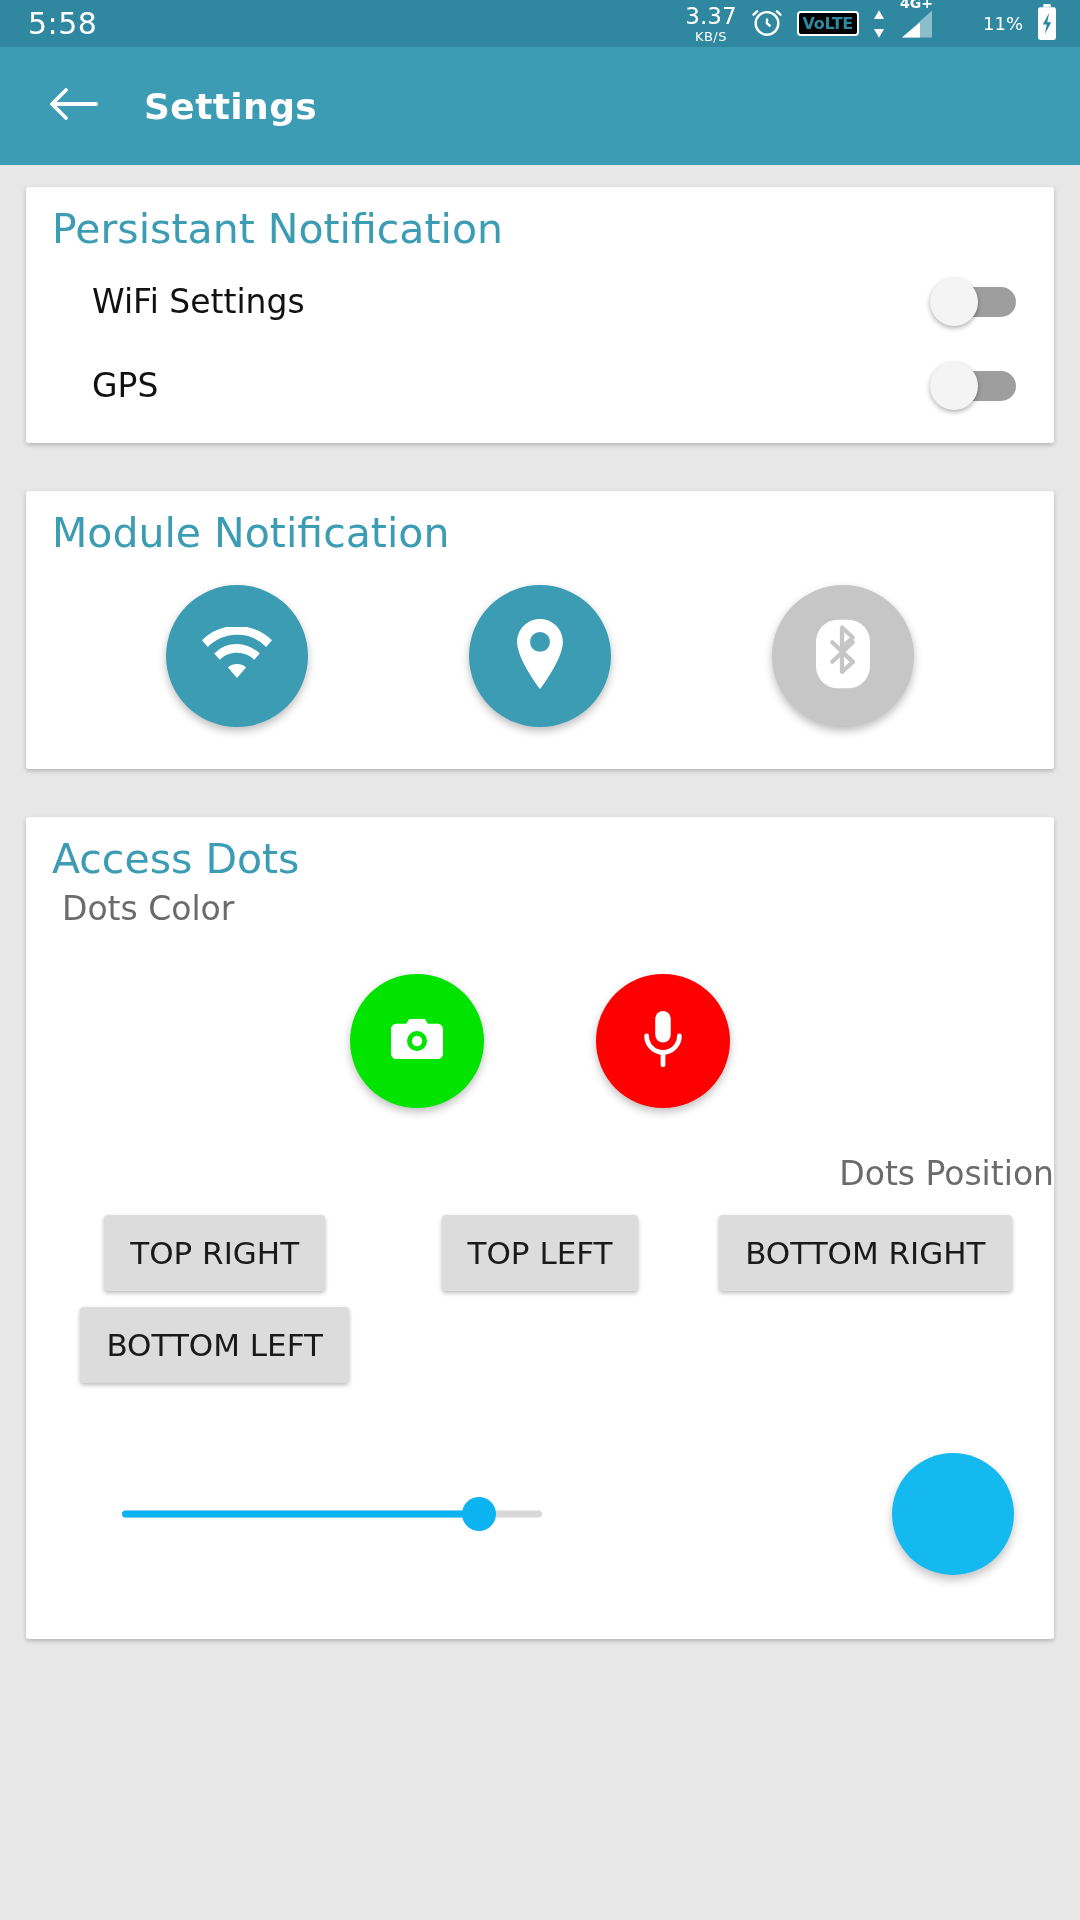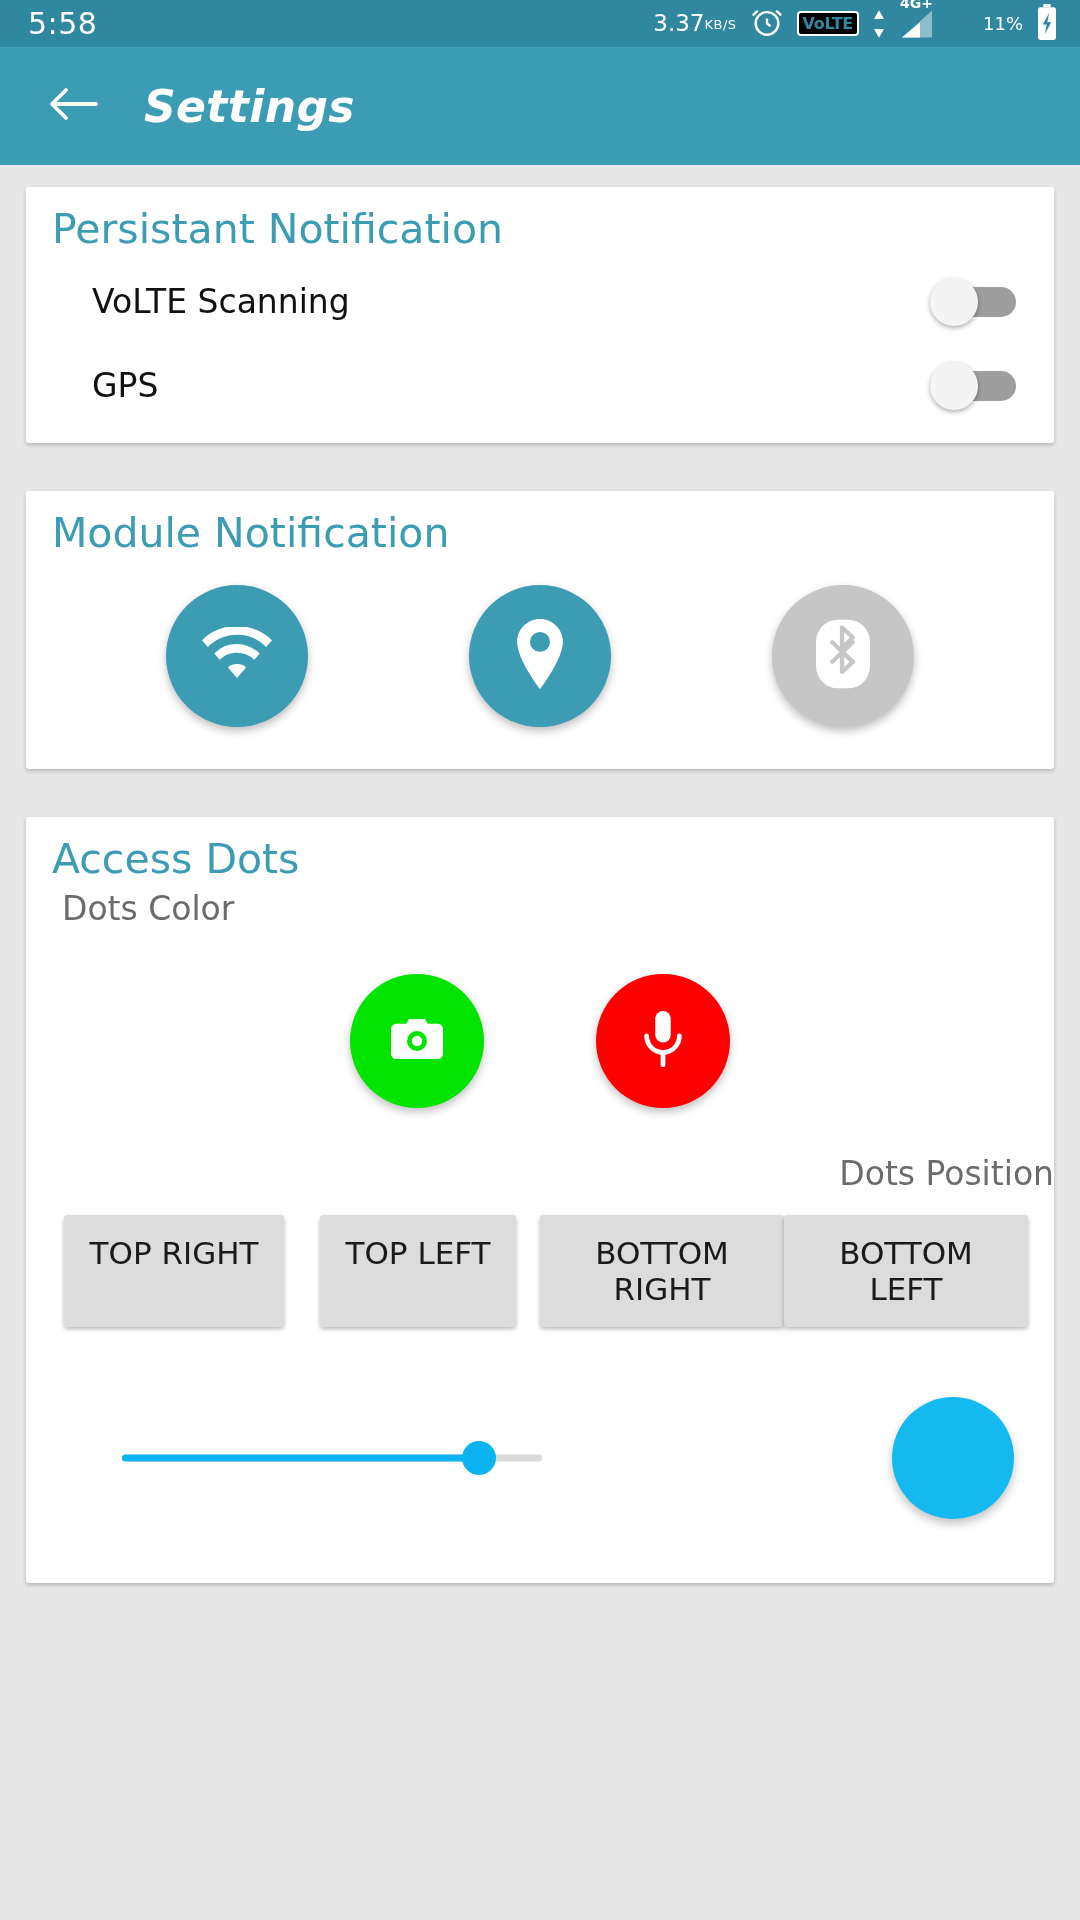--- a/index.html
+++ b/index.html
@@ -13,42 +13,42 @@
   
   .statusbar{
     height:47px; width:100%;
     background:#2f87a0;
     display:flex; align-items:center;
     padding:0 22px 0 28px;
     color:#ffffff;
   }
   .sb-clock{ font-size:30px; letter-spacing:.5px; }
   .sb-right{ margin-left:auto; display:flex; align-items:center; gap:13px; }
-  .sb-speed{ display:flex; flex-direction:row; align-items:center; line-height:1;text-align:center; }
+  .sb-speed{ display:flex; flex-direction:column; align-items:center; line-height:1;text-align:center; }
   .sb-speed .num{ font-size:23px; }
   .sb-speed .unit{ font-size:13px; margin-top:2px; letter-spacing:.5px; }
   .sb-volte{
     border:2px solid #fff; border-radius:4px;
     font-size:16px; font-weight:bold; padding:1px 4px;
     background:#000000; color:#2f87a0; letter-spacing:-.3px;
   }
   .sb-arrows{ display:flex; flex-direction:column; align-items:center; line-height:.6; font-size:14px; }
   .sb-sig{ position:relative; display:flex; align-items:flex-end; }
   .sb-sig .gtxt{ position:absolute; top:-14px; left:1px; font-size:14px; font-weight:bold; }
   .sb-batt-txt{ font-size:18px;margin-left:35px; }
 
   
   .toolbar{
     height:118px; width:100%;
     background:#3b9cb4;
     display:flex; align-items:center;
     padding-left:48px; gap:44px;
     color:#fff;
   }
-  .toolbar .title{ font-size:44px; font-weight:bold; letter-spacing:.4px;font-style:italic; }
+  .toolbar .title{ font-size:36px; font-weight:bold; letter-spacing:.4px; }
 
   
   .scroll{ padding:22px 26px 0 26px; }
   .card{
     background:#ffffff;
     border-radius:3px;
     box-shadow:0 2px 4px rgba(0,0,0,.22);
     margin-bottom:48px;
     padding:18px 0 16px 0;
   }
@@ -105,22 +105,22 @@
   }
   .dot{
     width:134px; height:134px; border-radius:50%;
     display:flex; align-items:center; justify-content:center;
     box-shadow:0 4px 9px rgba(0,0,0,.25);
   }
 
   
   .pos-grid{
     display:grid;
-    grid-template-columns:1fr 1fr 1fr 1fr;
-    row-gap:32px;
+    grid-template-columns:1fr 1fr 1fr;
+    row-gap:16px;
     padding:22px 26px 10px 26px;
     justify-items:center;
   }
   .pos-btn{
     background:#dcdcdc;
     border-radius:4px;
     box-shadow:0 2px 4px rgba(0,0,0,.28);
     font-size:31px; color:#1a1a1a;
     padding:20px 26px;
     text-align:center;
@@ -216,21 +216,21 @@
   </span>
   <span class="title">Settings</span>
 </div>
 
 <div class="scroll">
 
   <div class="card">
     <div class="card-title">Persistant Notification</div>
 
     <div class="row">
-      <span class="label">VoLTE Scanning</span>
+      <span class="label">WiFi Settings</span>
       <span class="switch">
         <span class="track"></span>
         <span class="thumb"></span>
       </span>
     </div>
 
     <div class="row">
       <span class="label">GPS</span>
       <span class="switch">
         <span class="track"></span>

